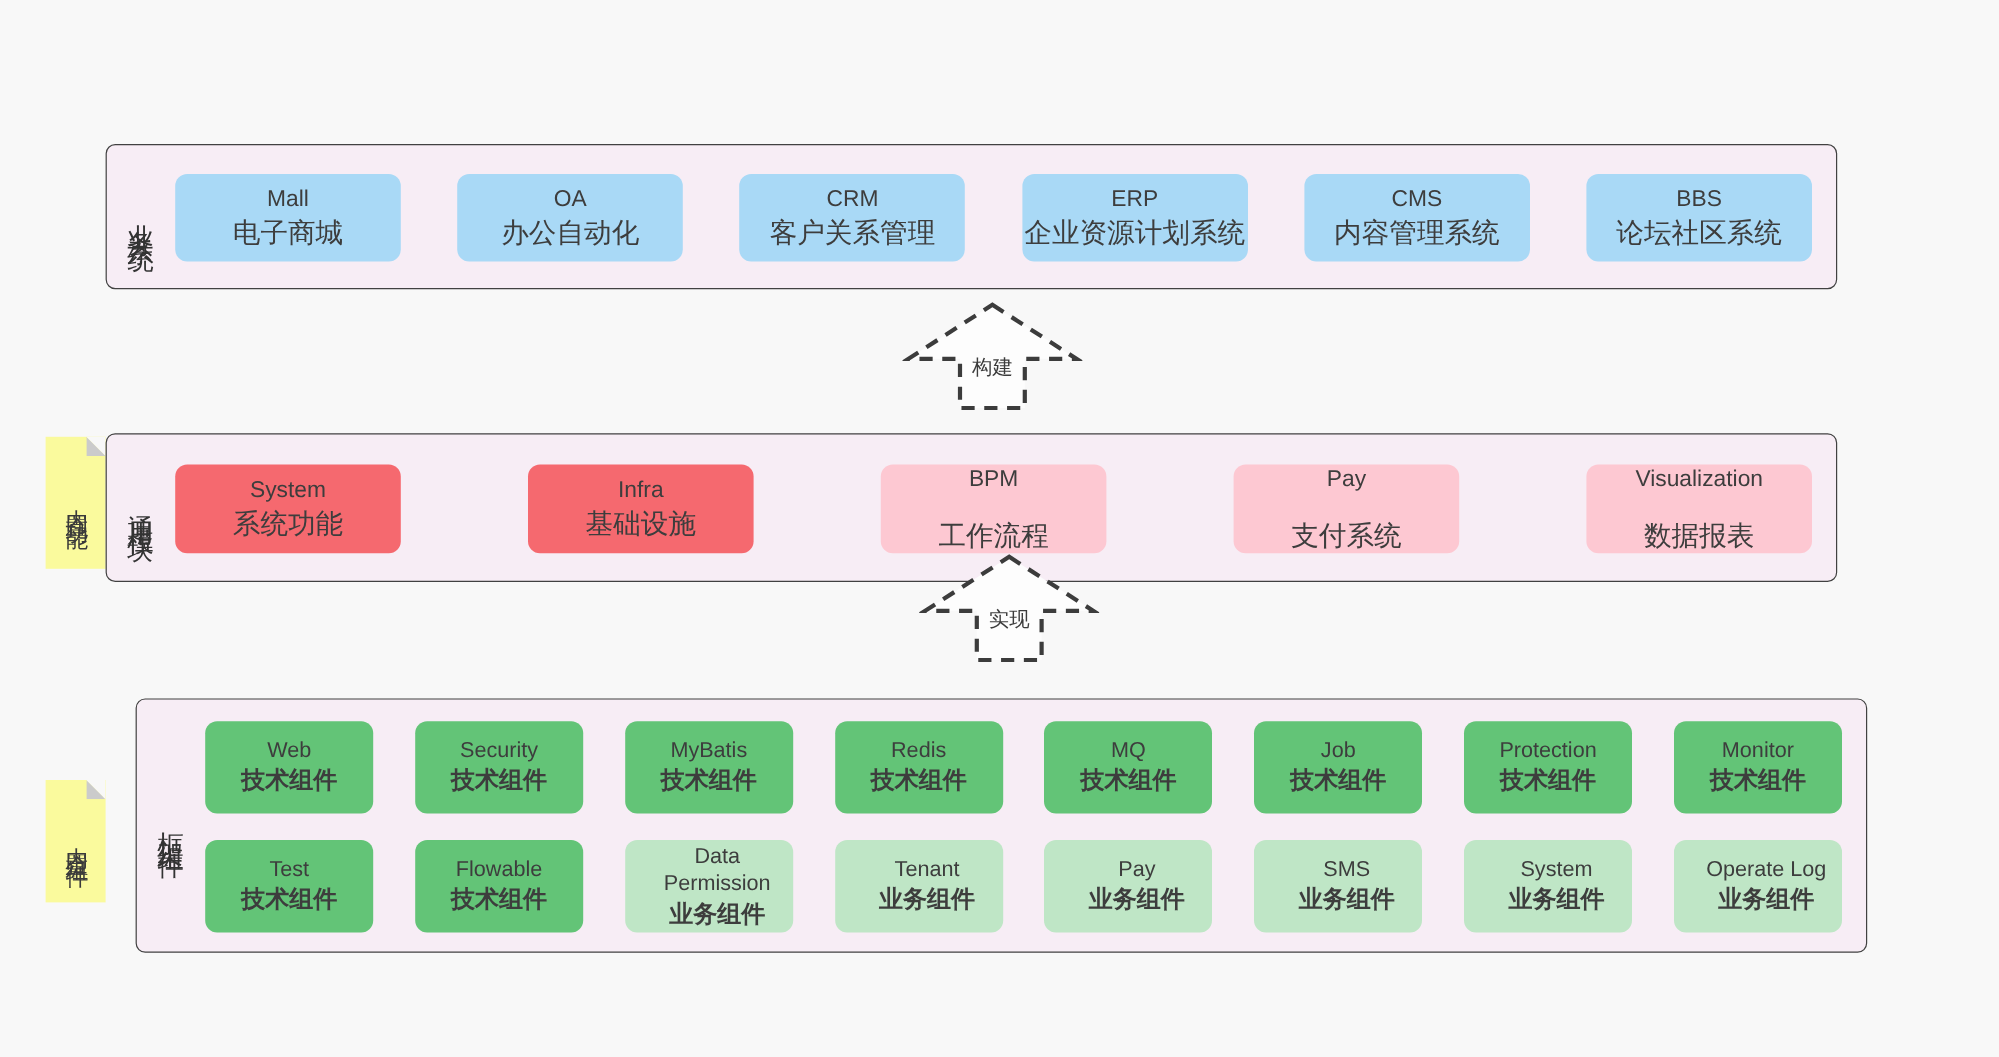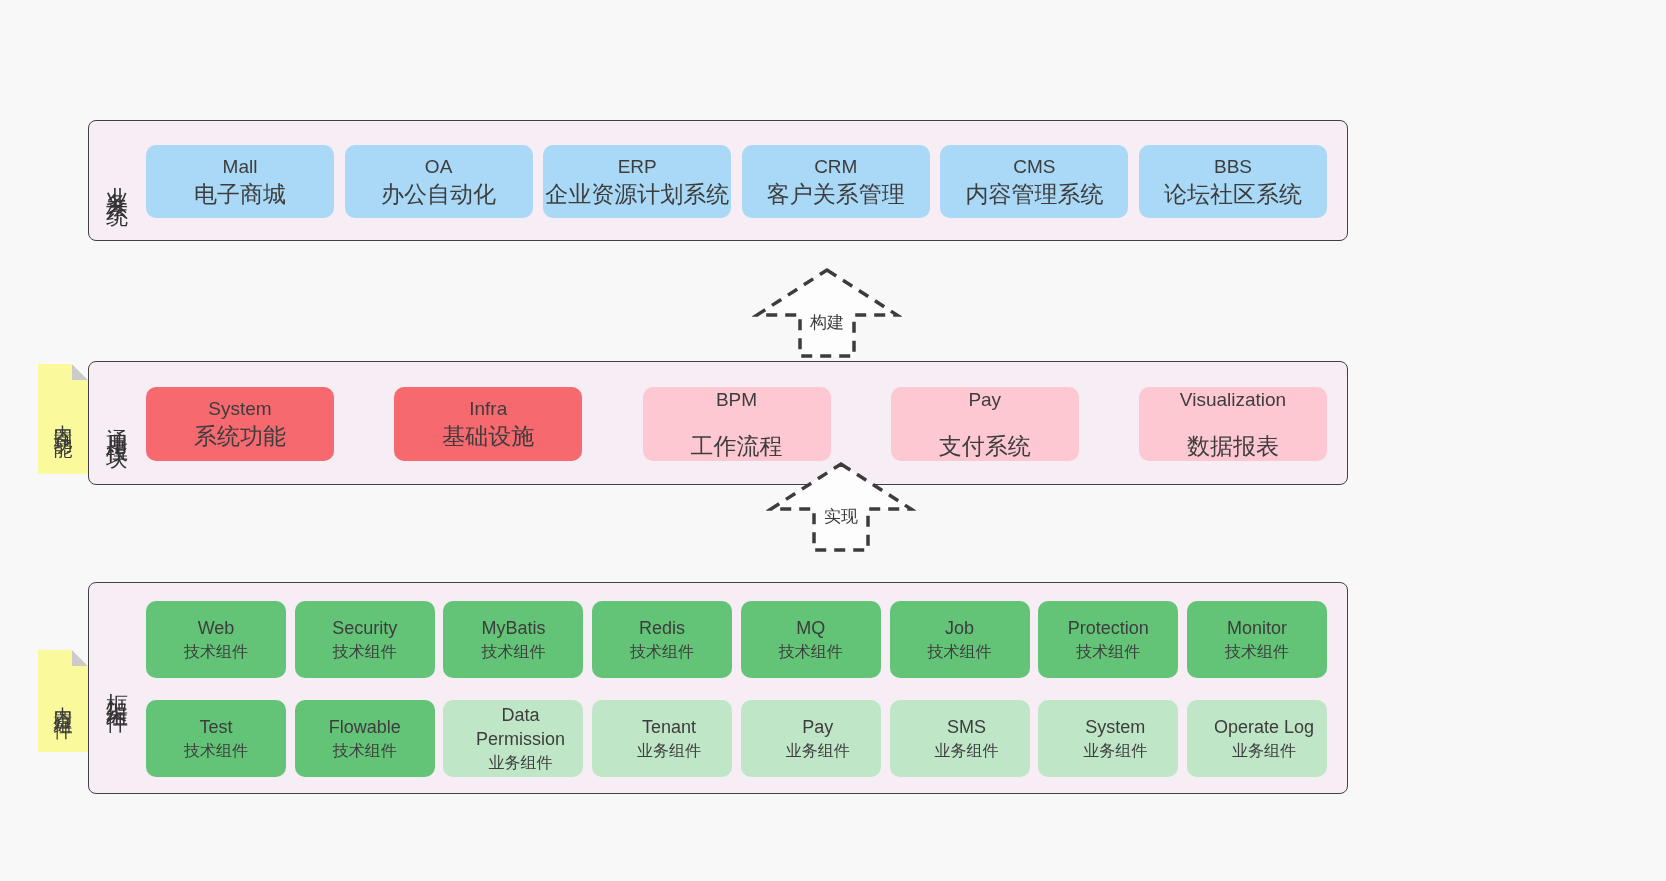--- a/index.html
+++ b/index.html
@@ -3,26 +3,26 @@
 <meta charset="utf-8">
 <style>
   * { margin:0; padding:0; box-sizing:border-box; }
   html,body { background:#f8f8f8; }
   .page {
     position:relative; width:1666px; height:881px; overflow:hidden;
     background:#f8f8f8; color:#3c3c3c;
     font-family:"Liberation Sans","DejaVu Sans",sans-serif;
   }
   .band {
-    position:absolute; left:88px; width:1260px;
+    position:absolute; left:88px; width:1443px;
     background:#f7edf5; border:1.7px solid #414141; border-radius:8px;
   }
   #band-business  { top:120px; height:121px; }
   #band-modules   { top:348px; height:124px;margin-top:13px; }
-  #band-components{ top:582px; height:212px; }
+  #band-components{ top:582px; height:212px;margin-left:25px; }
   .band-label {
     position:absolute; left:13px; top:50%; transform:translateY(-50%);
     writing-mode:vertical-rl; text-orientation:upright;
     font-size:22px; letter-spacing:6px; color:#333;
   }
   .band-row {
     position:absolute; left:57px; right:20px;
     display:flex; justify-content:space-between;
   }
   #band-business .band-row { top:24px; }
@@ -32,39 +32,39 @@
   .box {
     display:flex; flex-direction:column; justify-content:center; align-items:center;
     text-align:center; border-radius:10px; color:#3d3d3d; line-height:1.32;
   }
   .w188 { width:188px; height:73px; }
   #band-modules .w188 { height:74px; }
   .w140 { width:140px; height:77px; }
   .box .name { font-size:19px; }
   .box .desc { font-size:23px; }
   .w140 .name { font-size:18px; }
-  .w140 .desc { font-size:16px; }
+  .w140 .desc { font-size:20px;font-weight:bold; }
   .blue  { background:#a9d9f6; }
   .red   { background:#f5696f; }
   .pink  { background:#fdc8d2;justify-content:space-between; }
   .green { background:#63c477; }
   .lgreen{ background:#bfe6c6;padding-left:14px; }
   .note {
     position:absolute; left:38px; width:50px; background:#fafa9d;
     display:flex; align-items:center; justify-content:center; z-index:0;
   }
   #note-modules   { top:364px; height:110px; }
   #note-components{ top:650px; height:102px; }
   .note-text {
     writing-mode:vertical-rl; text-orientation:upright;
     font-size:19px; letter-spacing:5px; color:#3a3a3a;
   }
   .note-fold { position:absolute; top:0; right:0; }
   .arrow-wrap { position:absolute; width:150px; height:92px; }
-  #arrow-build     { left:752px; top:267px; }
+  #arrow-build     { left:752px; top:251px; }
   #arrow-implement { left:766px; top:461px; }
   .arrow-label {
     position:absolute; left:50%; top:44px; transform:translateX(-50%);
     background:#fdfdfd; padding:0 3px; font-size:17px; color:#3c3c3c; white-space:nowrap;
   }
 </style>
 </head>
 <body>
 
 <div class="page">
@@ -89,26 +89,26 @@
     <div class="band-row">
       <div class="box blue w188">
         <span class="name">Mall</span>
         <span class="desc">电子商城</span>
       </div>
       <div class="box blue w188">
         <span class="name">OA</span>
         <span class="desc">办公自动化</span>
       </div>
       <div class="box blue w188">
+        <span class="name">CRM</span>
+        <span class="desc">客户关系管理</span>
+      </div>
+      <div class="box blue w188">
         <span class="name">ERP</span>
         <span class="desc">企业资源计划系统</span>
-      </div>
-      <div class="box blue w188">
-        <span class="name">CRM</span>
-        <span class="desc">客户关系管理</span>
       </div>
       <div class="box blue w188">
         <span class="name">CMS</span>
         <span class="desc">内容管理系统</span>
       </div>
       <div class="box blue w188">
         <span class="name">BBS</span>
         <span class="desc">论坛社区系统</span>
       </div>
     </div>

